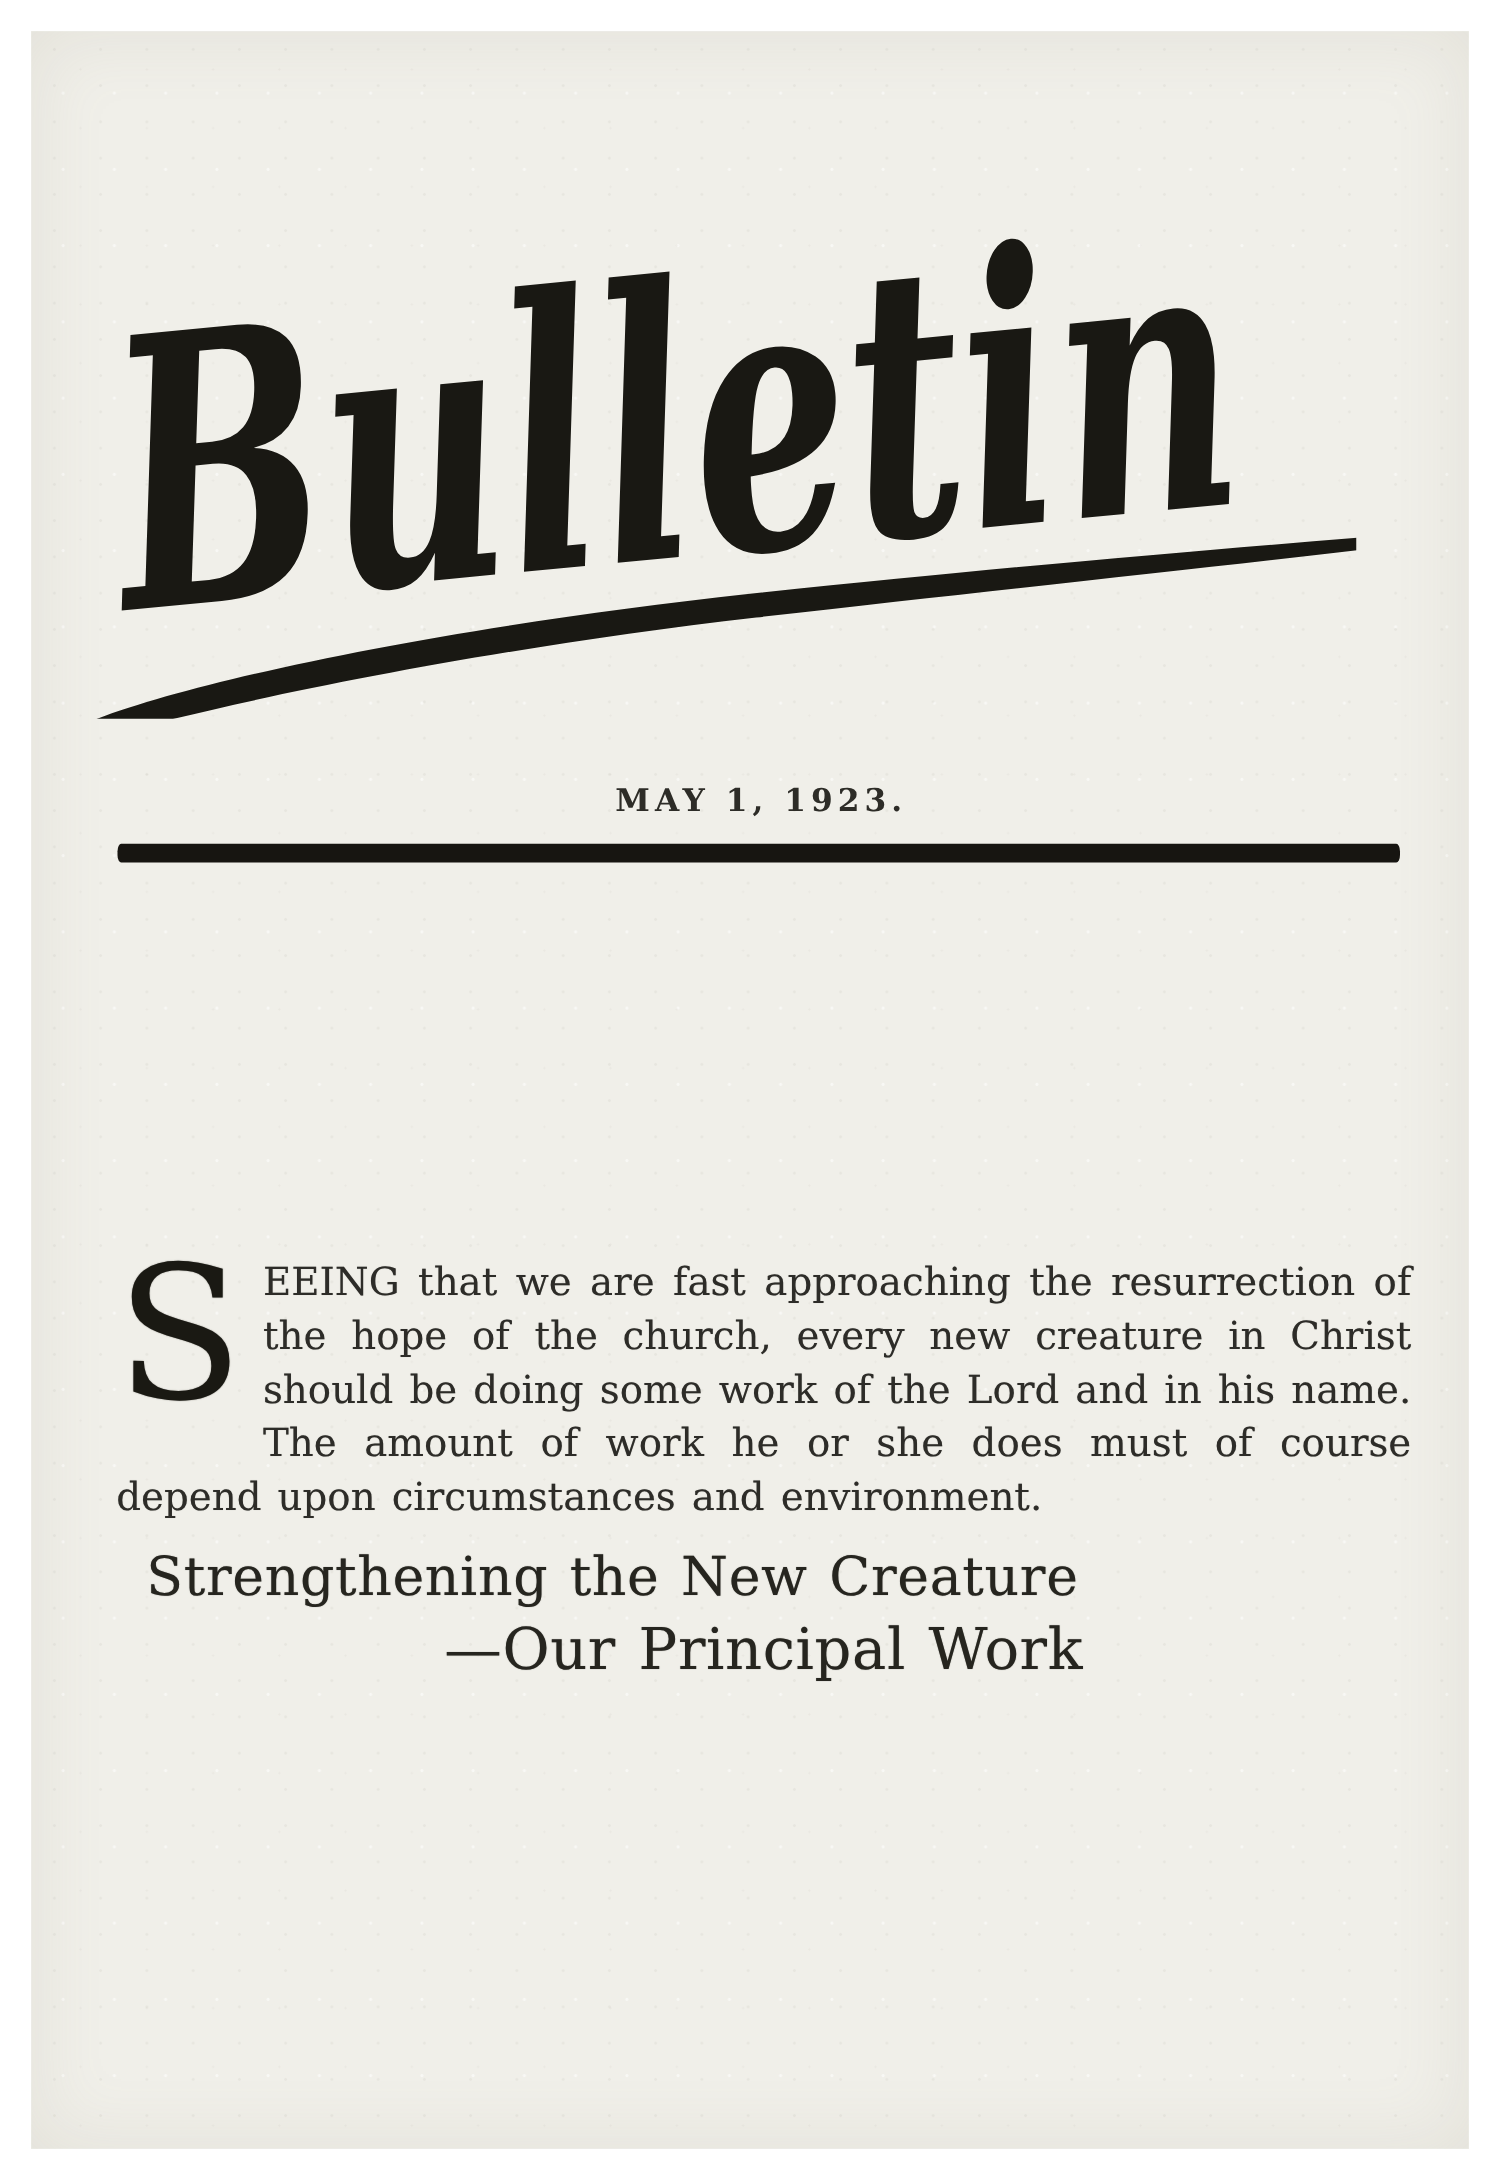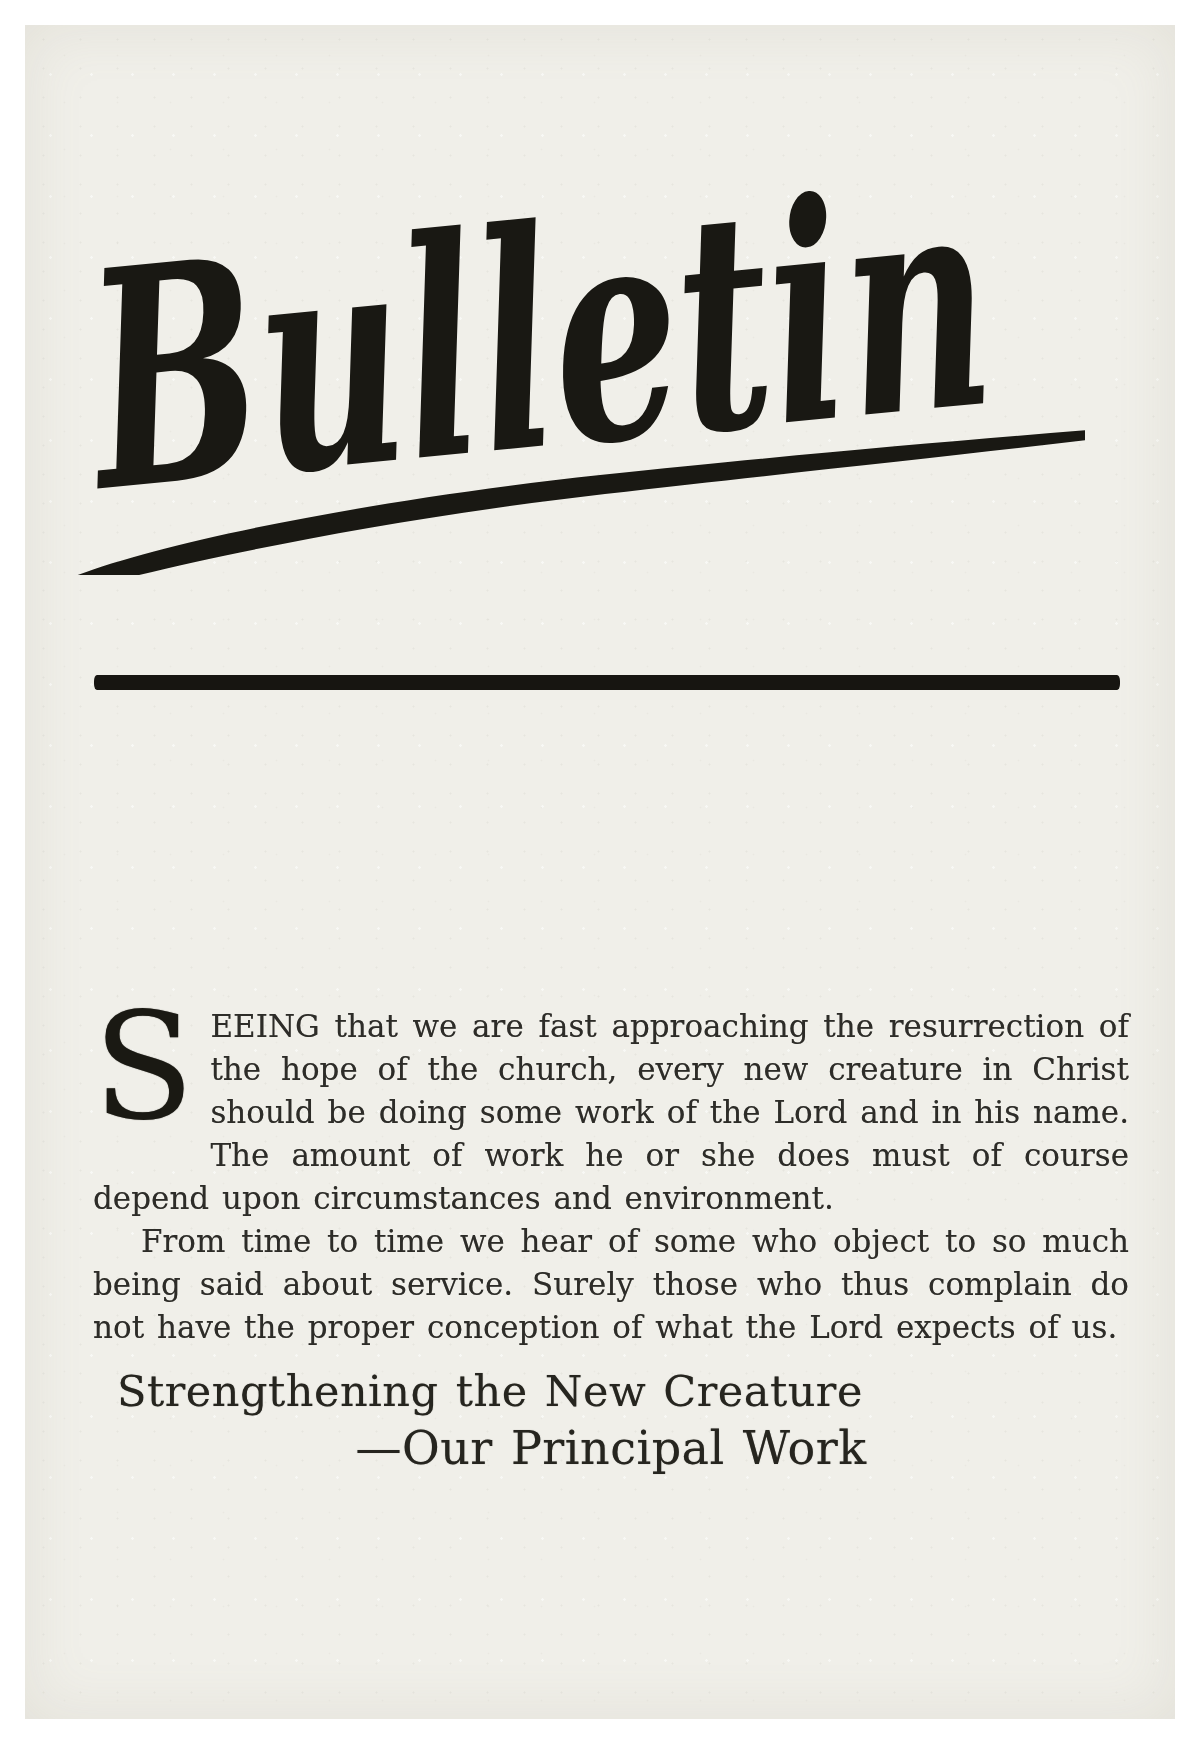--- a/index.html
+++ b/index.html
@@ -109,30 +109,30 @@
                  C 760 264, 900 252, 1048 240
                  L 1048 250
                  C 910 266, 760 282, 565 304
                  C 340 330, 140 372, 34 402
                  C 24 404, 22 392, 30 388 Z"></path>
 
         <text x="0" y="0" font-size="300" textLength="900" lengthAdjust="spacingAndGlyphs" transform="translate(62,298) rotate(-5.5)">Bulletin</text>
       </svg>
     </div>
 
+    <div class="dateline">MAY 1, 1923.</div>
 
     <div class="rule"></div>
 
 
 
     <div class="content">
 
       <p><span class="dropcap">S</span><span>EEING that we are fast approaching the resurrection of the hope of the church, every new creature in Christ should be doing some work of the Lord and in his name.  The amount of work he or she does must of course depend upon circumstances and environment.</span></p>
 
-      <p class="indent">From time to time we hear of some who object to so much being said about service.  Surely those who thus complain do not have the proper conception of what the Lord expects of us.</p>
 
       <h2 class="subhead1">Strengthening the New Creature</h2>
       <h2 class="subhead2">—Our Principal Work</h2>
 
 
     </div>
   </div>
 </div>
 
 </body></html>

